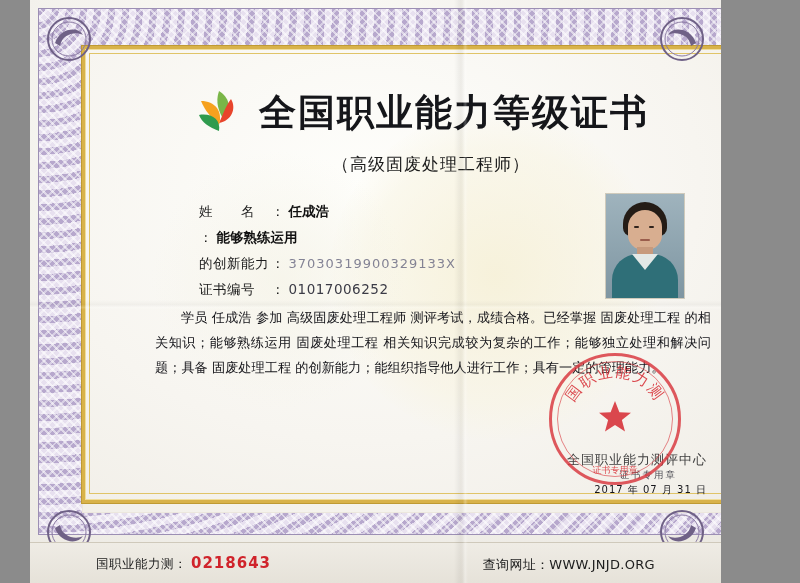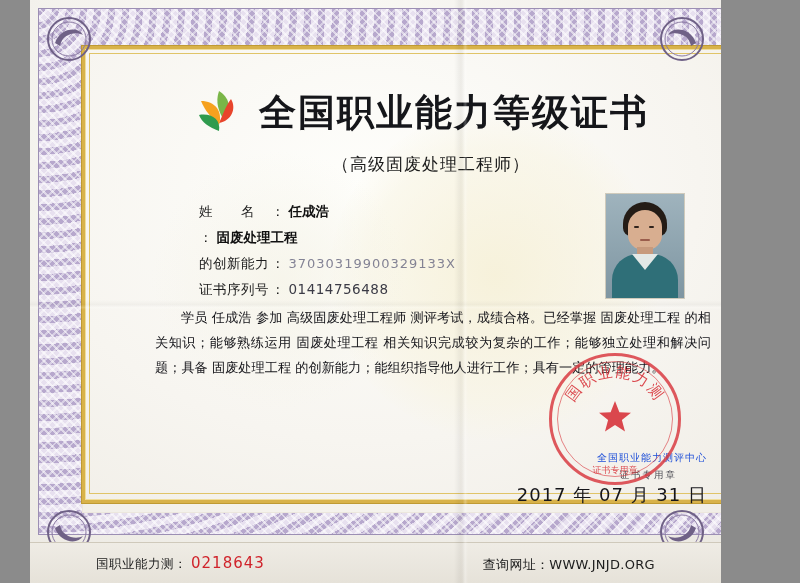--- a/index.html
+++ b/index.html
@@ -299,35 +299,35 @@
     bottom: 8px;
     text-align: center;
     font-size: 9px;
     color: #d8353c;
     opacity: 0.9;
   }
 
   .issuer {
     position: absolute;
     right: 66px; top: 398px;
-    font-size: 10px;
+    font-size: 13px;
     letter-spacing: 1px;
-    color: #1d4ed8;
+    color: #404040;
   }
   .issuer-sub {
     position: absolute;
     right: 96px; top: 416px;
     font-size: 9.5px;
     letter-spacing: 2px;
     color: #4a4a52;
   }
   .date-row {
     position: absolute;
     right: 66px; top: 430px;
-    font-size: 18px;
+    font-size: 10px;
     letter-spacing: 1px;
     color: #15151a;
   }
 
   
   .footer {
     position: absolute;
     left: 0; right: 0;
     bottom: 0;
     height: 40px;
@@ -339,21 +339,21 @@
     position: absolute;
     left: 66px; top: 11px;
     font-size: 12.5px;
     color: #1c1c1c;
     letter-spacing: 0.5px;
     white-space: nowrap;
   }
   .serial-no {
     color: #d0232b;
     font-family: "DejaVu Sans", sans-serif;
-    font-weight: normal;
+    font-weight: bold;
     font-size: 15px;
     letter-spacing: 1px;
     margin-left: 4px;
   }
   .footer-right {
     position: absolute;
     right: 66px; top: 13px;
     font-size: 13px;
     color: #1d1d1d;
     letter-spacing: 0.3px;
@@ -423,31 +423,31 @@
     <div class="subtitle">（高级固废处理工程师）</div>
 
     <div class="fields">
       <div class="field">
         <span class="f-label">姓　　名</span>
         <span class="f-colon">：</span>
         <span class="f-value">任成浩</span>
       </div>
       <div class="field">
         <span class="f-colon">：</span>
-        <span class="f-value">固废处理工程</span>
+        <span class="f-value">能够熟练运用</span>
       </div>
       <div class="field">
         <span class="f-label">的创新能力</span>
         <span class="f-colon">：</span>
         <span class="f-value faint">37030319900329133X</span>
       </div>
       <div class="field">
-        <span class="f-label">证书序列号</span>
+        <span class="f-label">证书编号</span>
         <span class="f-colon">：</span>
-        <span class="f-value light">01414756488</span>
+        <span class="f-value light">01017006252</span>
       </div>
     </div>
 
     <div class="photo">
       <div class="bg"></div>
       <div class="hair"></div>
       <div class="face"></div>
       <div class="eye l"></div>
       <div class="eye r"></div>
       <div class="mouth"></div>

